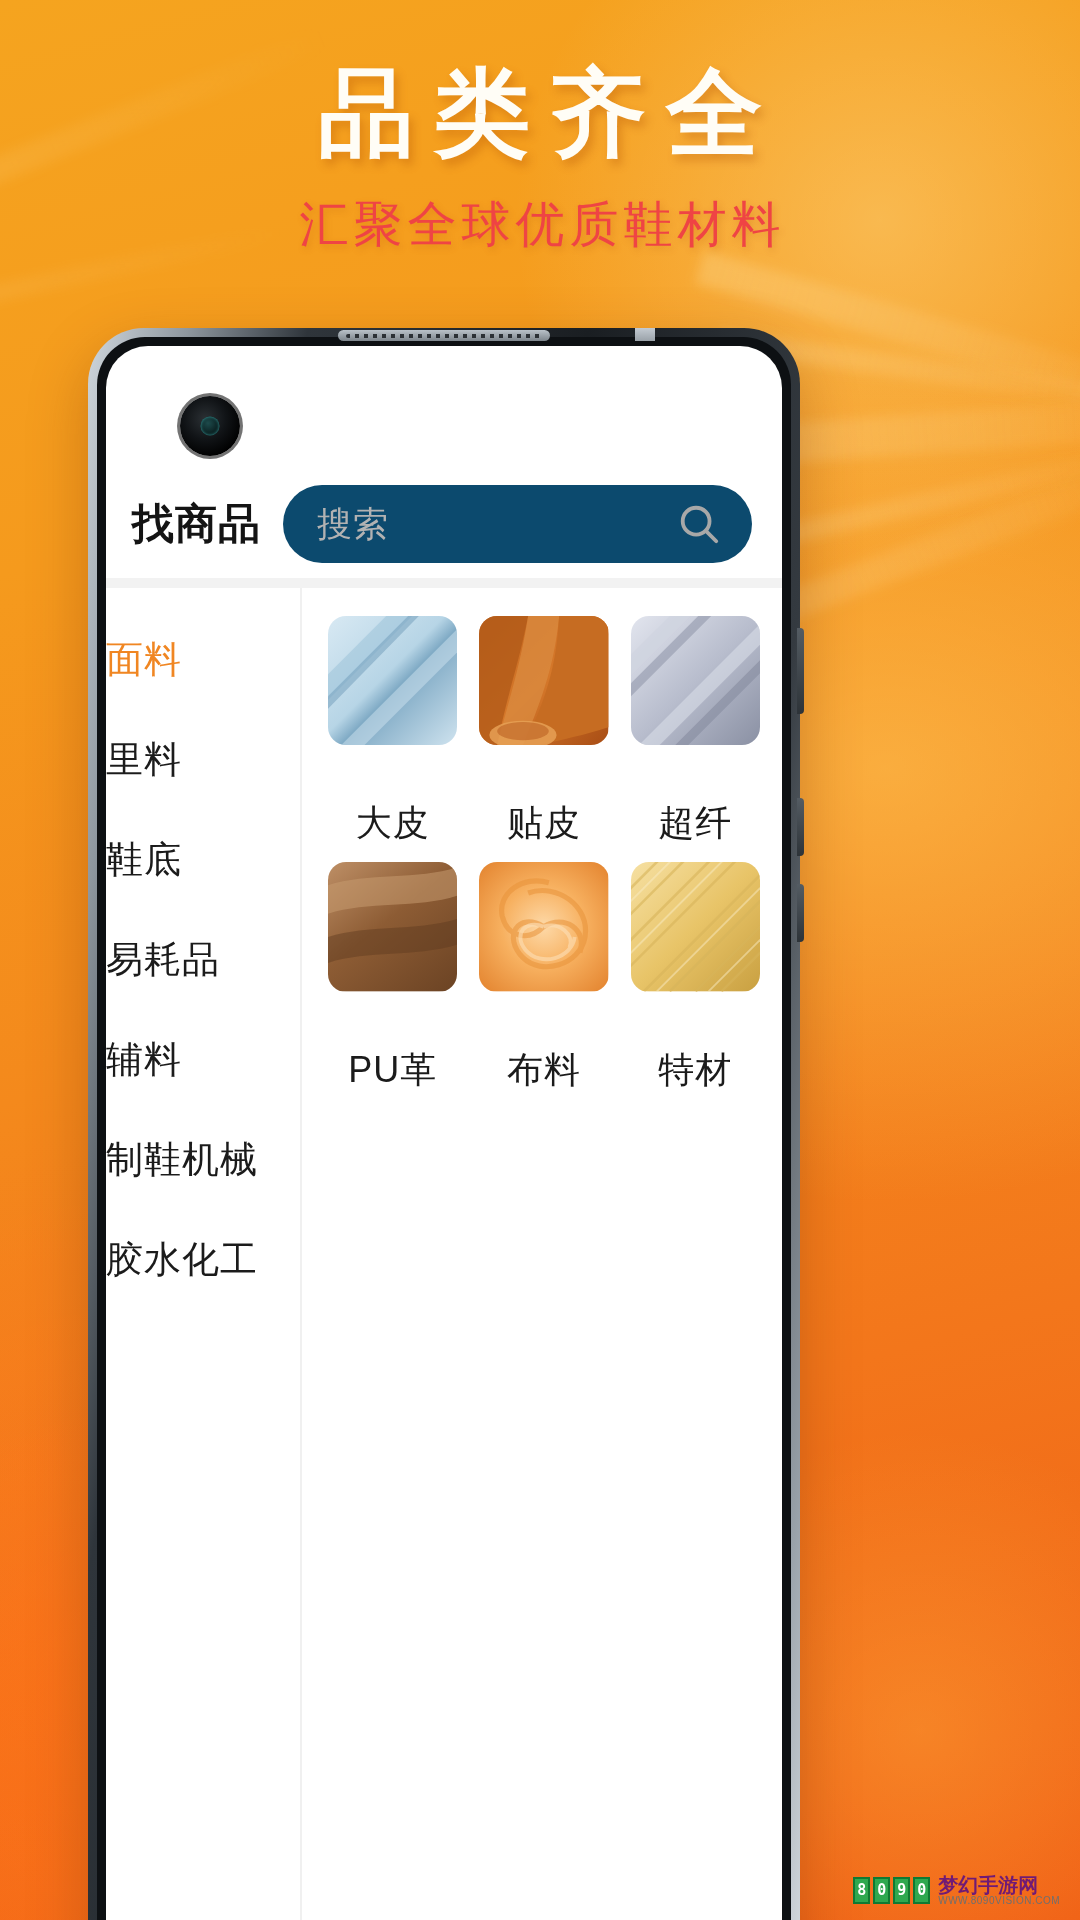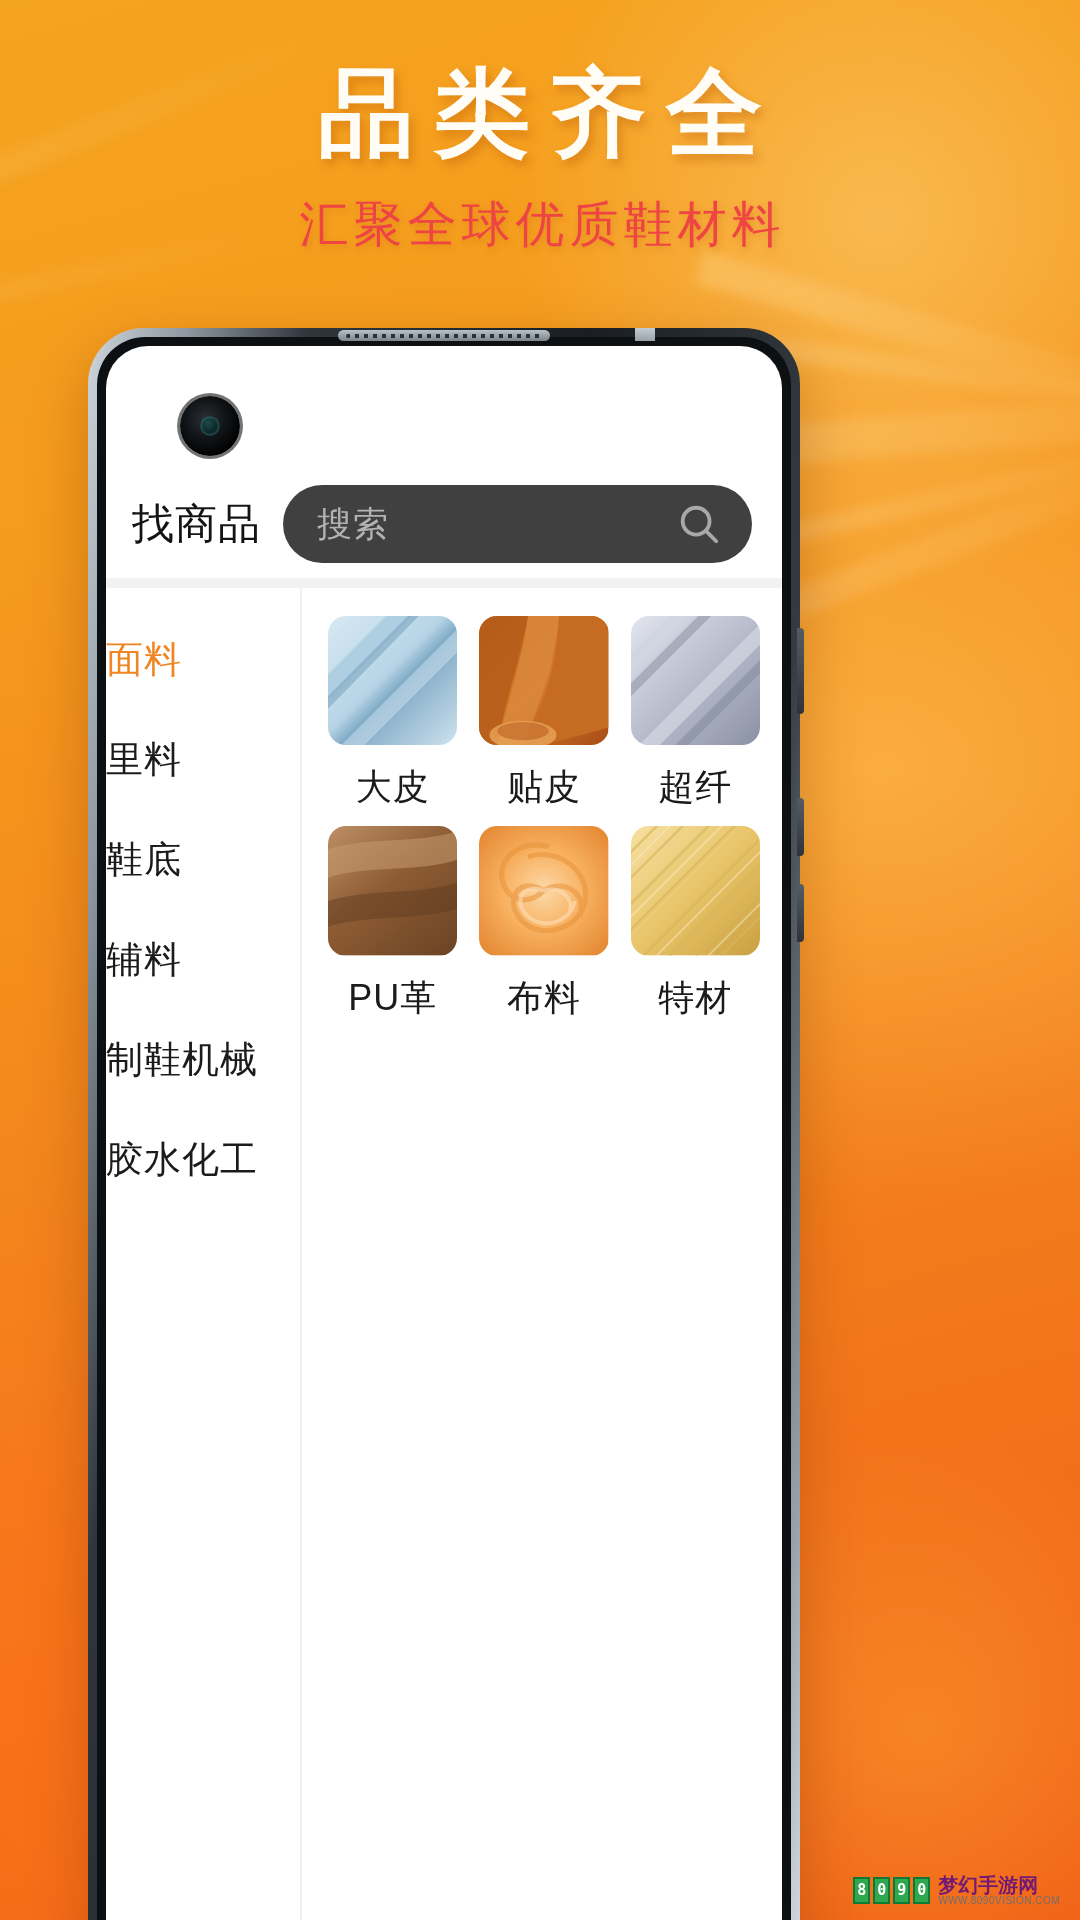--- a/index.html
+++ b/index.html
@@ -107,23 +107,23 @@
     box-shadow:inset 0 0 3px #3aa3a3;
   }
 
   
   .app-header {
     position:absolute; left:0; top:130px; width:100%;
     display:flex; align-items:center; gap:22px;
     padding:0 30px 0 26px; height:96px;
     background:#fff; z-index:6;
   }
-  .app-title { font-size:42px; font-weight:400; color:#141414; letter-spacing:1px; white-space:nowrap; }
+  .app-title { font-size:42px; font-weight:700; color:#141414; letter-spacing:1px; white-space:nowrap; }
   .search-box {
-    flex:1; height:78px; background:#404040; border-radius:39px;
+    flex:1; height:78px; background:#0c4a6e; border-radius:39px;
     display:flex; align-items:center; padding:0 30px 0 34px;
   }
   .search-placeholder { flex:1; font-size:35px; color:#B2B2B2; letter-spacing:1px; }
   .search-icon { width:46px; height:46px; flex:0 0 auto; color:#A8A8A8; }
 
   .header-divider { position:absolute; left:0; top:232px; width:100%; height:10px; background:#F2F2F2; z-index:6; }
 
   
   .app-body { position:absolute; left:0; top:242px; right:0; bottom:0; display:flex; background:#fff; z-index:6; }
 
@@ -134,21 +134,21 @@
   .side-item {
     height:100px; display:flex; align-items:center; 
     font-size:37px; color:#1B1B1B; letter-spacing:1px; white-space:nowrap;
   }
   .side-item.active { color:#F08622; font-weight:500; }
 
   .grid-pane { flex:1; background:#fff; padding:28px 22px 0 26px; }
   .grid {
     display:grid; grid-template-columns:repeat(3,1fr); column-gap:22px; row-gap:14px;
   }
-  .tile { display:flex; flex-direction:column; align-items:center; }
+  .tile { display:flex; flex-direction:column; align-items:center;gap:36px; }
   .thumb {
     width:100%; aspect-ratio:1/1; border-radius:18px; overflow:hidden; position:relative;
   }
   .thumb svg { width:100%; height:100%; display:block; }
   .tile-label { margin-top:18px; font-size:36px; color:#1B1B1B; letter-spacing:1px; }
 
   
   .watermark {
     position:absolute; right:14px; bottom:10px; z-index:20;
     display:flex; align-items:center; gap:8px;
@@ -218,20 +218,23 @@
 
           <div class="sidebar">
             <div class="side-item active">
               <span>面料</span>
             </div>
             <div class="side-item">
               <span>里料</span>
             </div>
             <div class="side-item">
               <span>鞋底</span>
+            </div>
+            <div class="side-item">
+              <span>易耗品</span>
             </div>
             <div class="side-item">
               <span>辅料</span>
             </div>
             <div class="side-item">
               <span>制鞋机械</span>
             </div>
             <div class="side-item">
               <span>胶水化工</span>
             </div>

